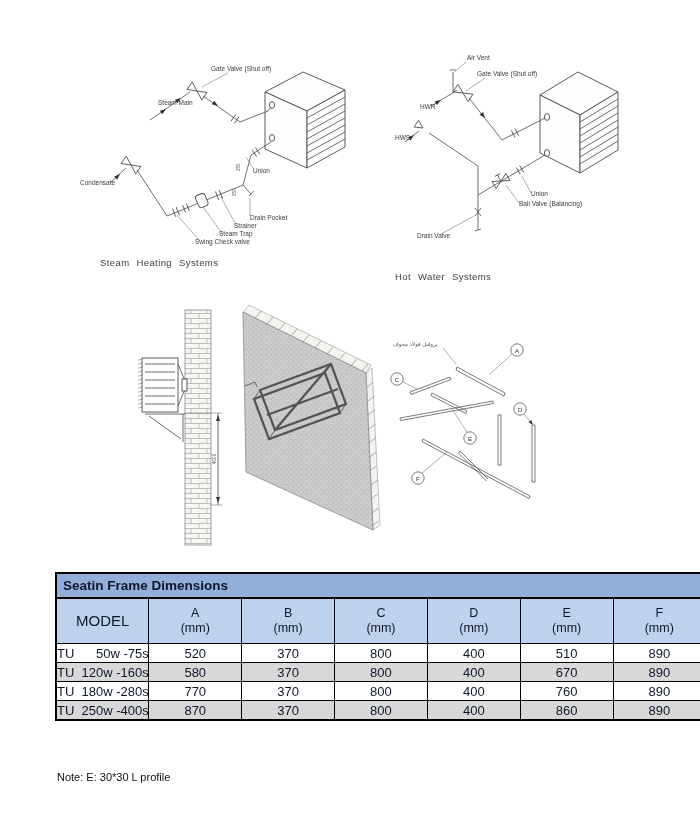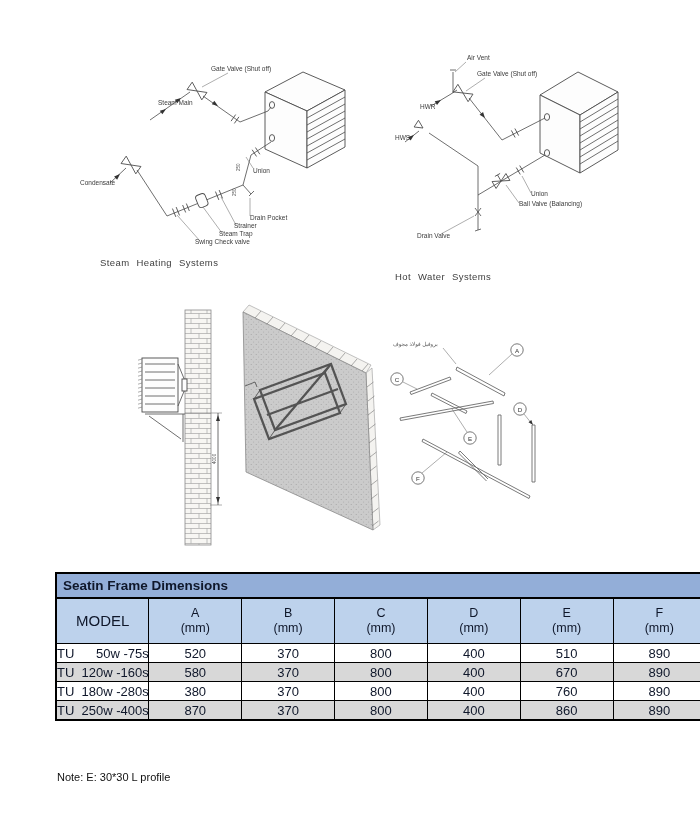--- a/index.html
+++ b/index.html
@@ -289,21 +289,21 @@
         <td class="model-cell">TU  120w -160s</td>
         <td>580</td>
         <td>370</td>
         <td>800</td>
         <td>400</td>
         <td>670</td>
         <td>890</td>
       </tr>
       <tr class="t-row">
         <td class="model-cell">TU  180w -280s</td>
-        <td>380</td>
+        <td>770</td>
         <td>370</td>
         <td>800</td>
         <td>400</td>
         <td>760</td>
         <td>890</td>
       </tr>
       <tr class="t-row">
         <td class="model-cell">TU  250w -400s</td>
         <td>870</td>
         <td>370</td>

